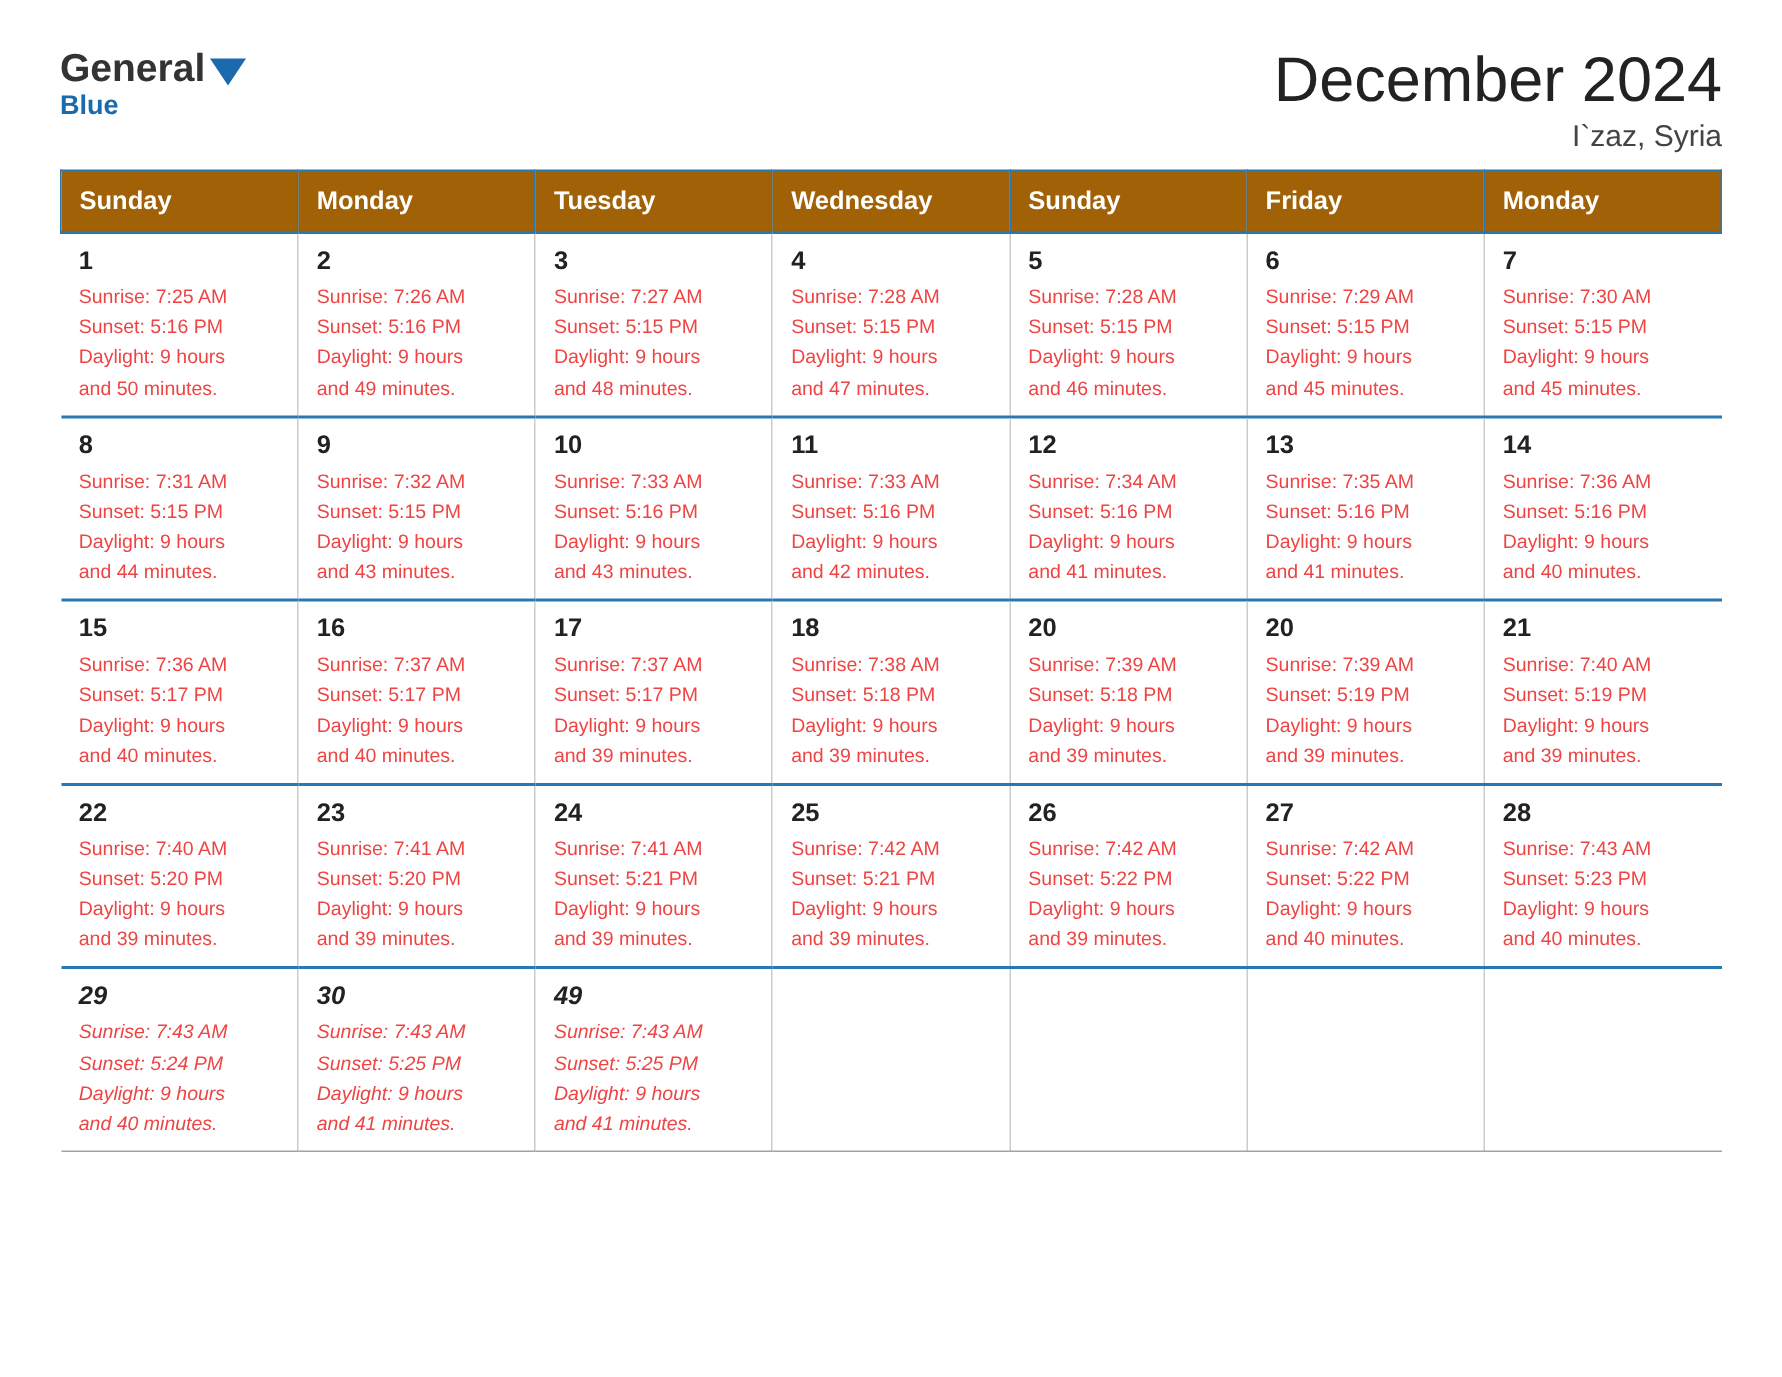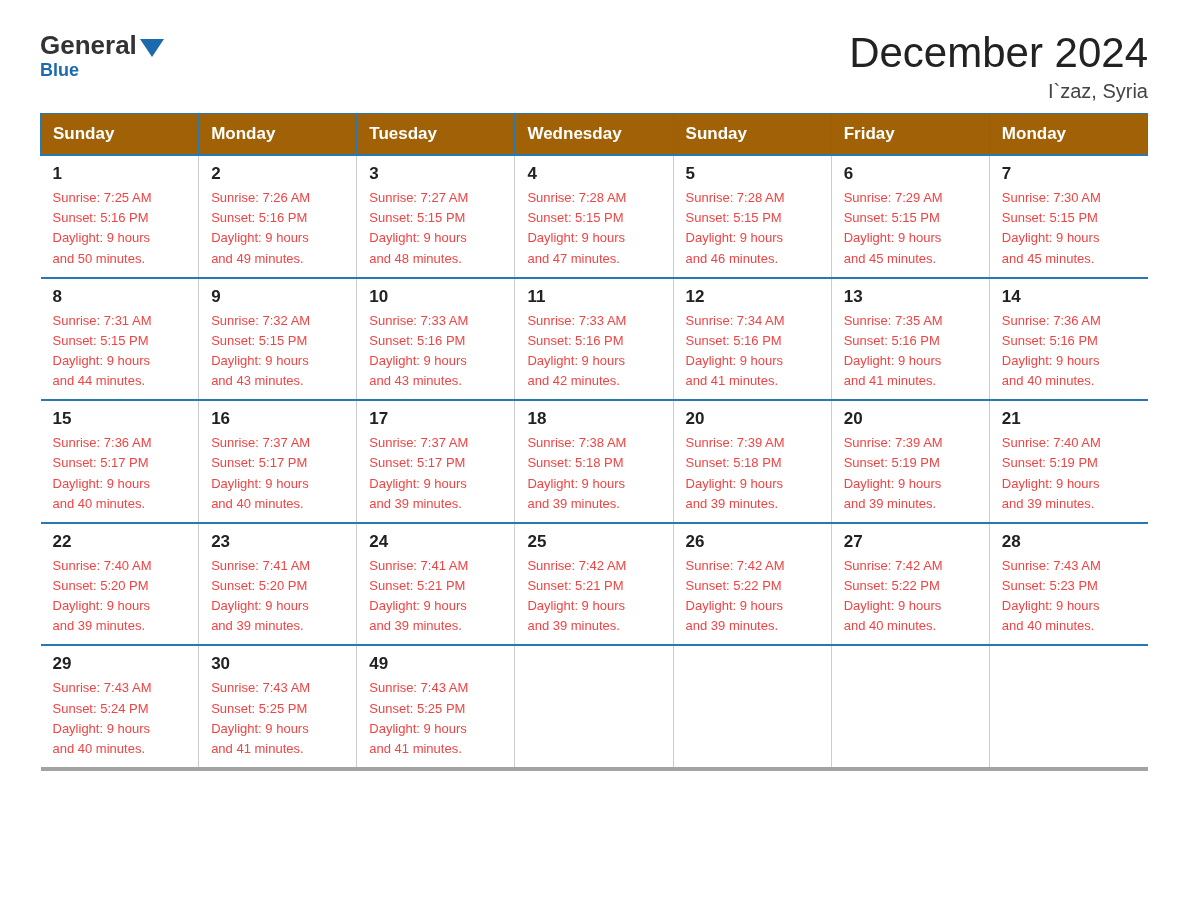--- a/index.html
+++ b/index.html
@@ -97,21 +97,22 @@
     .day-info {
       font-size: 13px;
       color: #ef4444;
       line-height: 1.55;
     }
     .empty-cell {
       border-top: 2px solid #2878b4;
       background: #fff;
     }
     .last-row td {
-      border-bottom: 4px solid #a3a3a3;
+      border-bottom: 1px solid #a3a3a3;
+      font-style: italic;
     }
   </style>
 </head>
 <body>
 
 <div class="header-row">
   <div class="logo">
     <div class="logo-text">
       <span class="logo-general">General</span>
       <div class="logo-arrow"></div>

